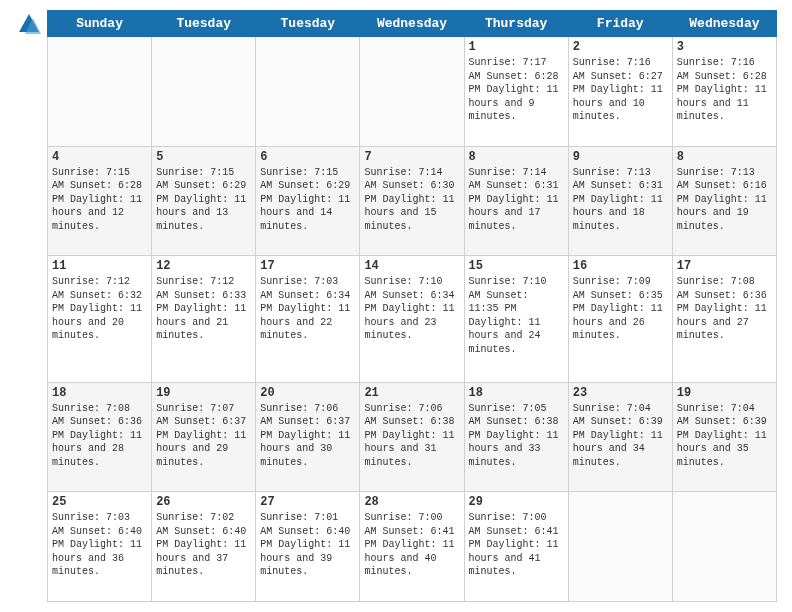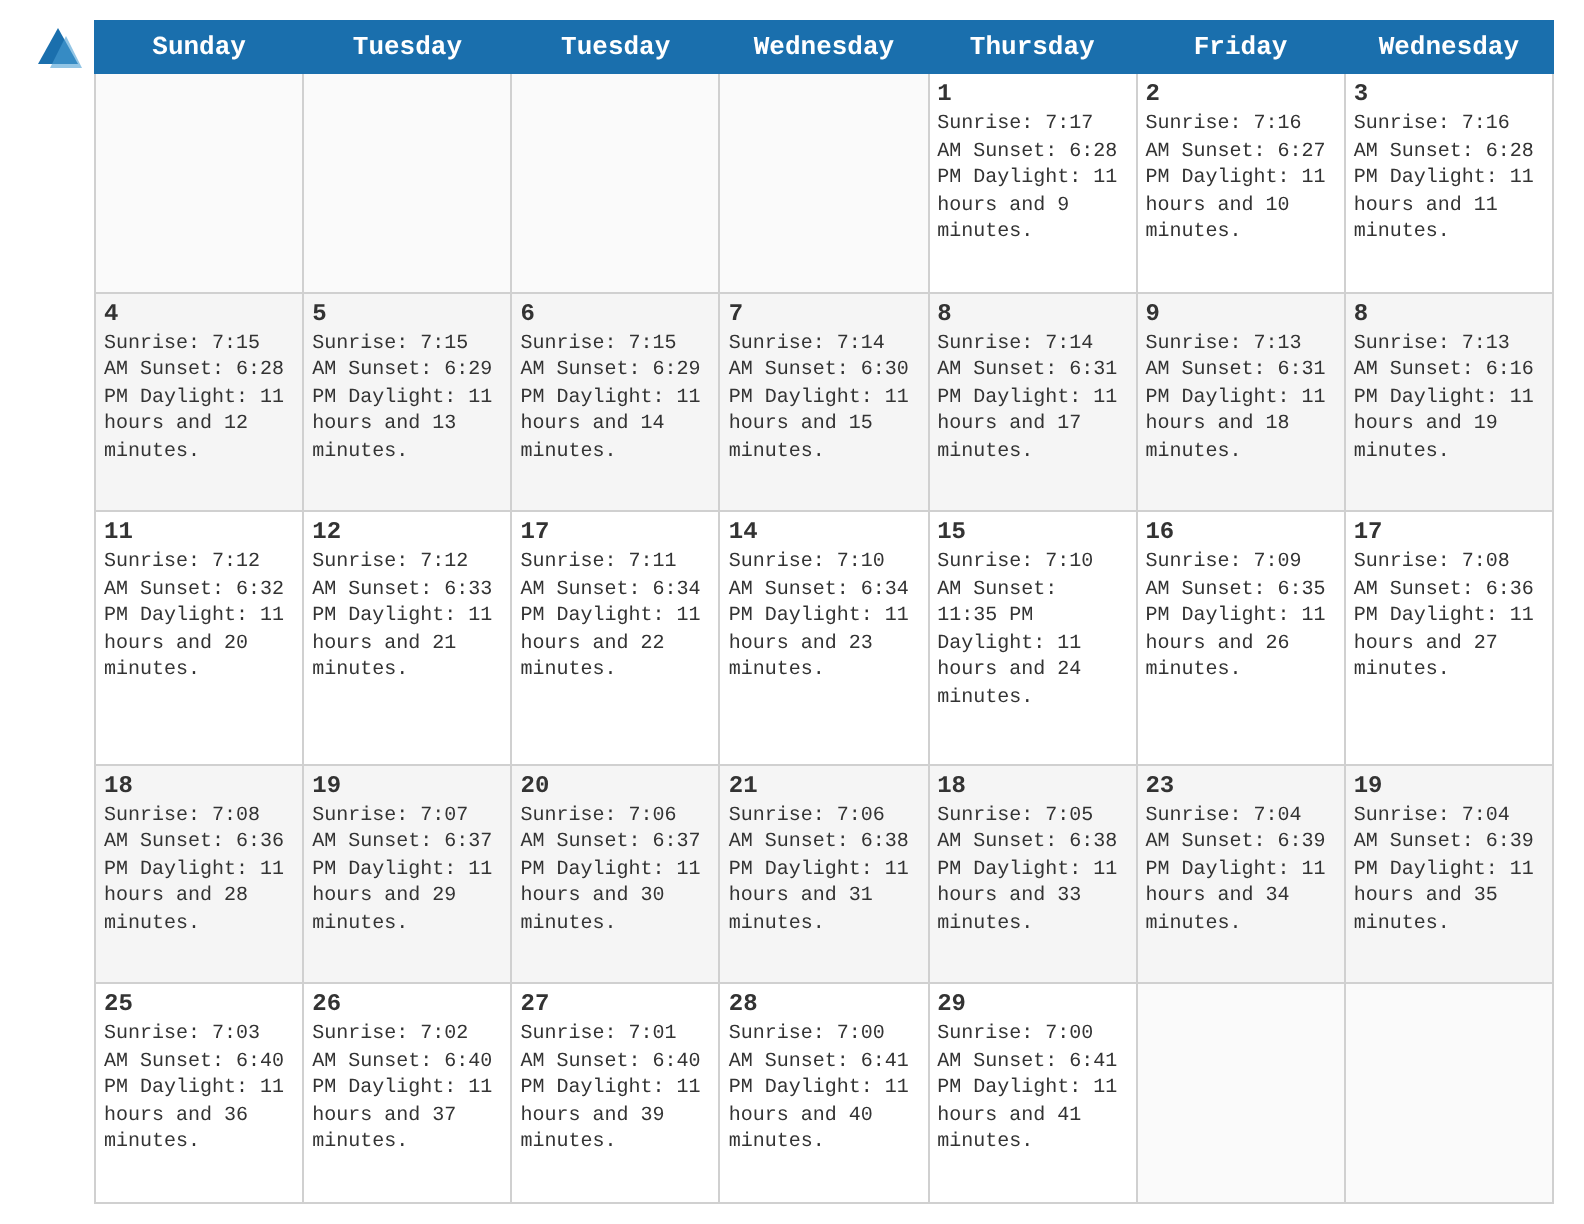--- a/index.html
+++ b/index.html
@@ -212,21 +212,21 @@
 Daylight: 11 hours and 20 minutes.</div>
           </td>
           <td class="row-white">
             <span class="day-num">12</span>
             <div class="day-info">Sunrise: 7:12 AM
 Sunset: 6:33 PM
 Daylight: 11 hours and 21 minutes.</div>
           </td>
           <td class="row-white">
             <span class="day-num">17</span>
-            <div class="day-info">Sunrise: 7:11 AM
+            <div class="day-info">Sunrise: 7:03 AM
 Sunset: 6:34 PM
 Daylight: 11 hours and 22 minutes.</div>
           </td>
           <td class="row-white">
             <span class="day-num">14</span>
             <div class="day-info">Sunrise: 7:10 AM
 Sunset: 6:34 PM
 Daylight: 11 hours and 23 minutes.</div>
           </td>
           <td class="row-white">

